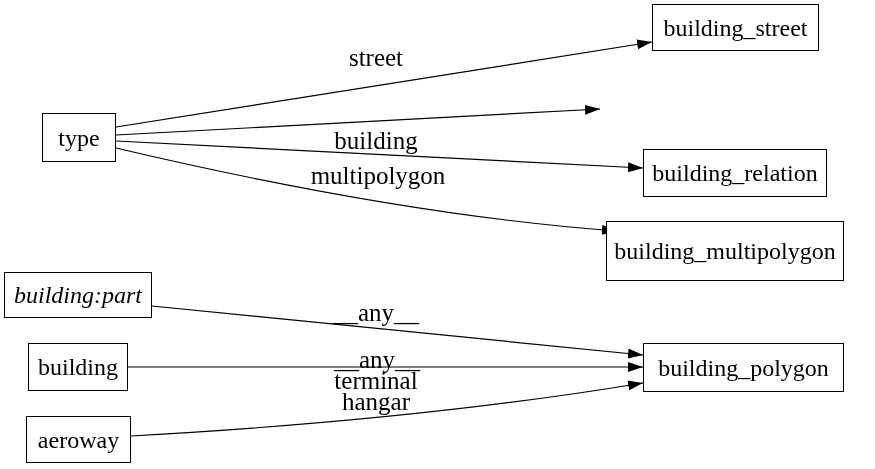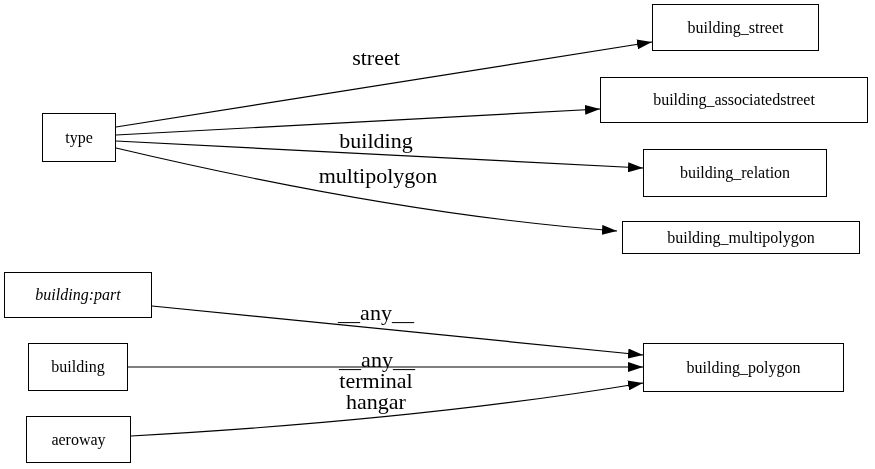--- a/index.html
+++ b/index.html
@@ -29,28 +29,28 @@
     stroke-width: 1.2px;
   }
   .node {
     position: absolute;
     box-sizing: border-box;
     border: 1px solid #000000;
     background: #ffffff;
     display: flex;
     align-items: center;
     justify-content: center;
-    font-size: 16px;
+    font-size: 24px;
     white-space: nowrap;
     line-height: 1;
   }
   .edge-label {
     position: absolute;
     transform: translate(-50%, -50%);
-    font-size: 22px;
+    font-size: 25px;
     line-height: 21px;
     white-space: pre-line;
     text-align: center;
   }
 </style>
 </head>
 <body>
 
 <div class="canvas">
 
@@ -70,29 +70,26 @@
   </svg>
 
   <div class="node" style="left:42px; top:113px; width:74px; height:49px;">
     <span>type</span>
   </div>
 
   <div class="node" style="left:652px; top:4px; width:167px; height:47px;">
     <span>building_street</span>
   </div>
 
-  <div class="node" style="left:600px; top:77px; width:268px; height:46px;">
-    <span>building_associatedstreet</span>
-  </div>
 
   <div class="node" style="left:643px; top:149px; width:184px; height:48px;">
     <span>building_relation</span>
   </div>
 
-  <div class="node" style="left:622px; top:221px; width:238px; height:33px;">
+  <div class="node" style="left:606px; top:221px; width:238px; height:60px;">
     <span>building_multipolygon</span>
   </div>
 
   <div class="node" style="left:4px; top:272px; width:148px; height:46px;font-style:italic;">
     <span>building:part</span>
   </div>
 
   <div class="node" style="left:28px; top:343px; width:100px; height:48px;">
     <span>building</span>
   </div>

